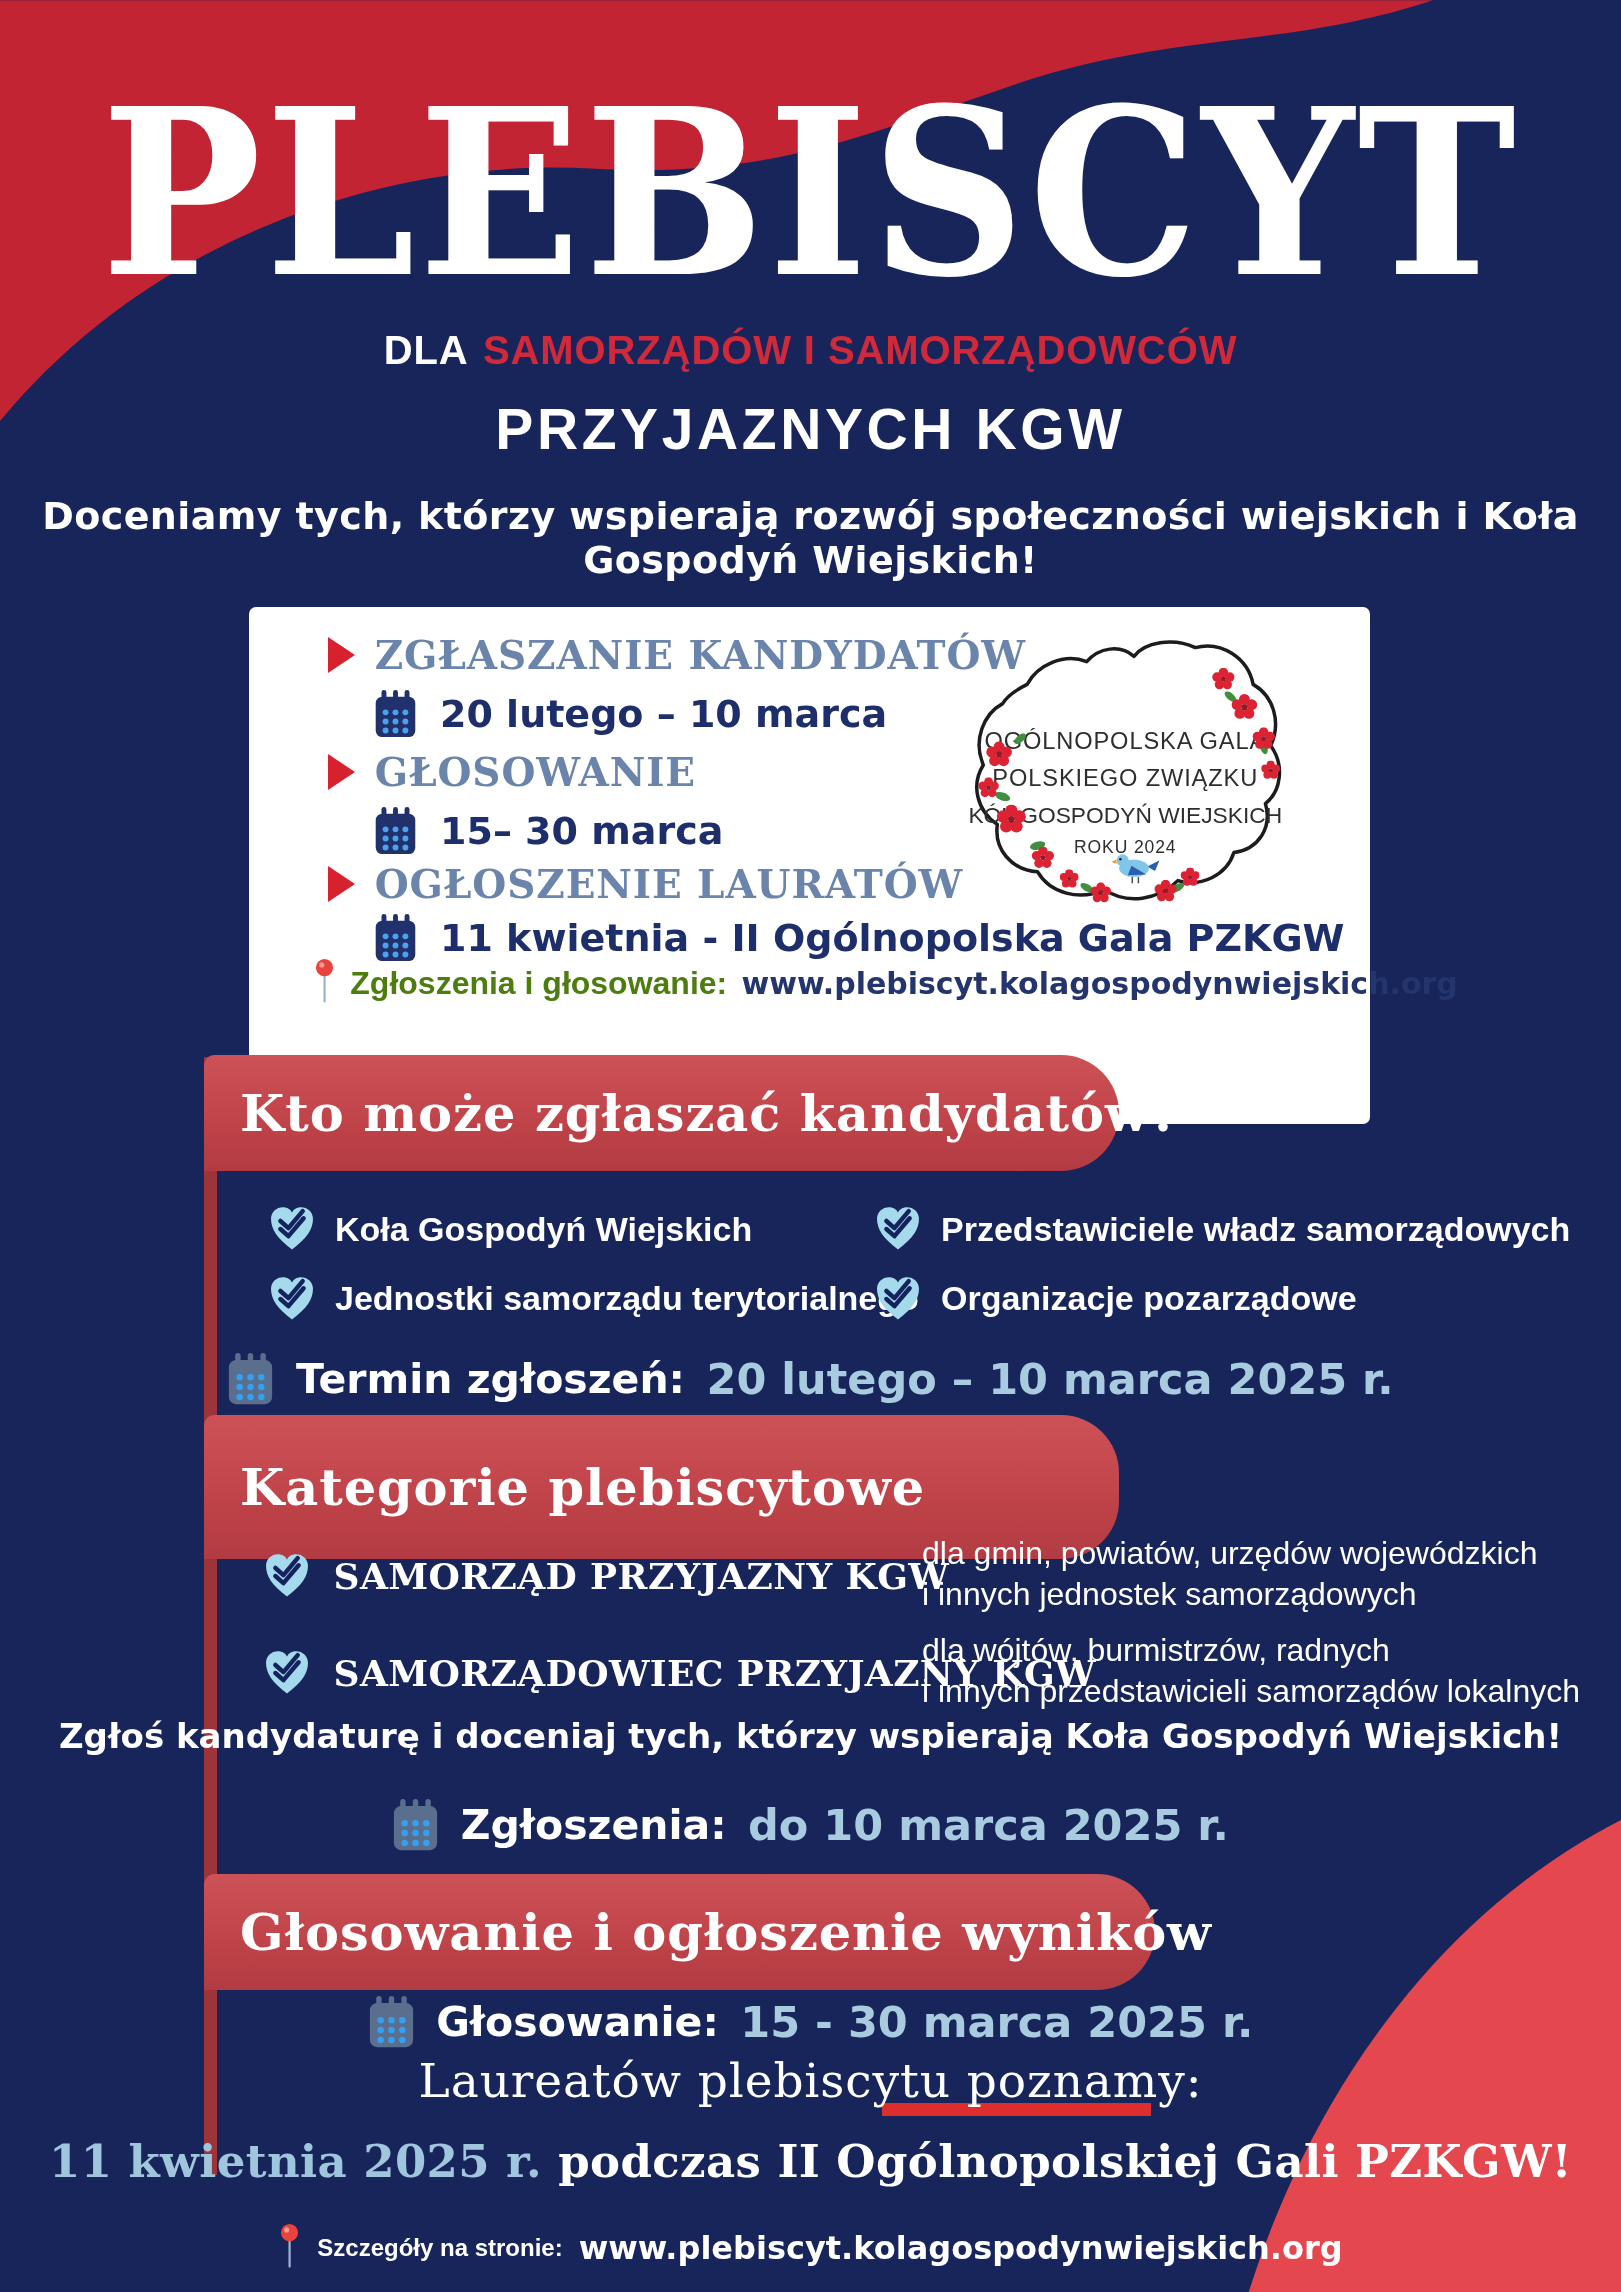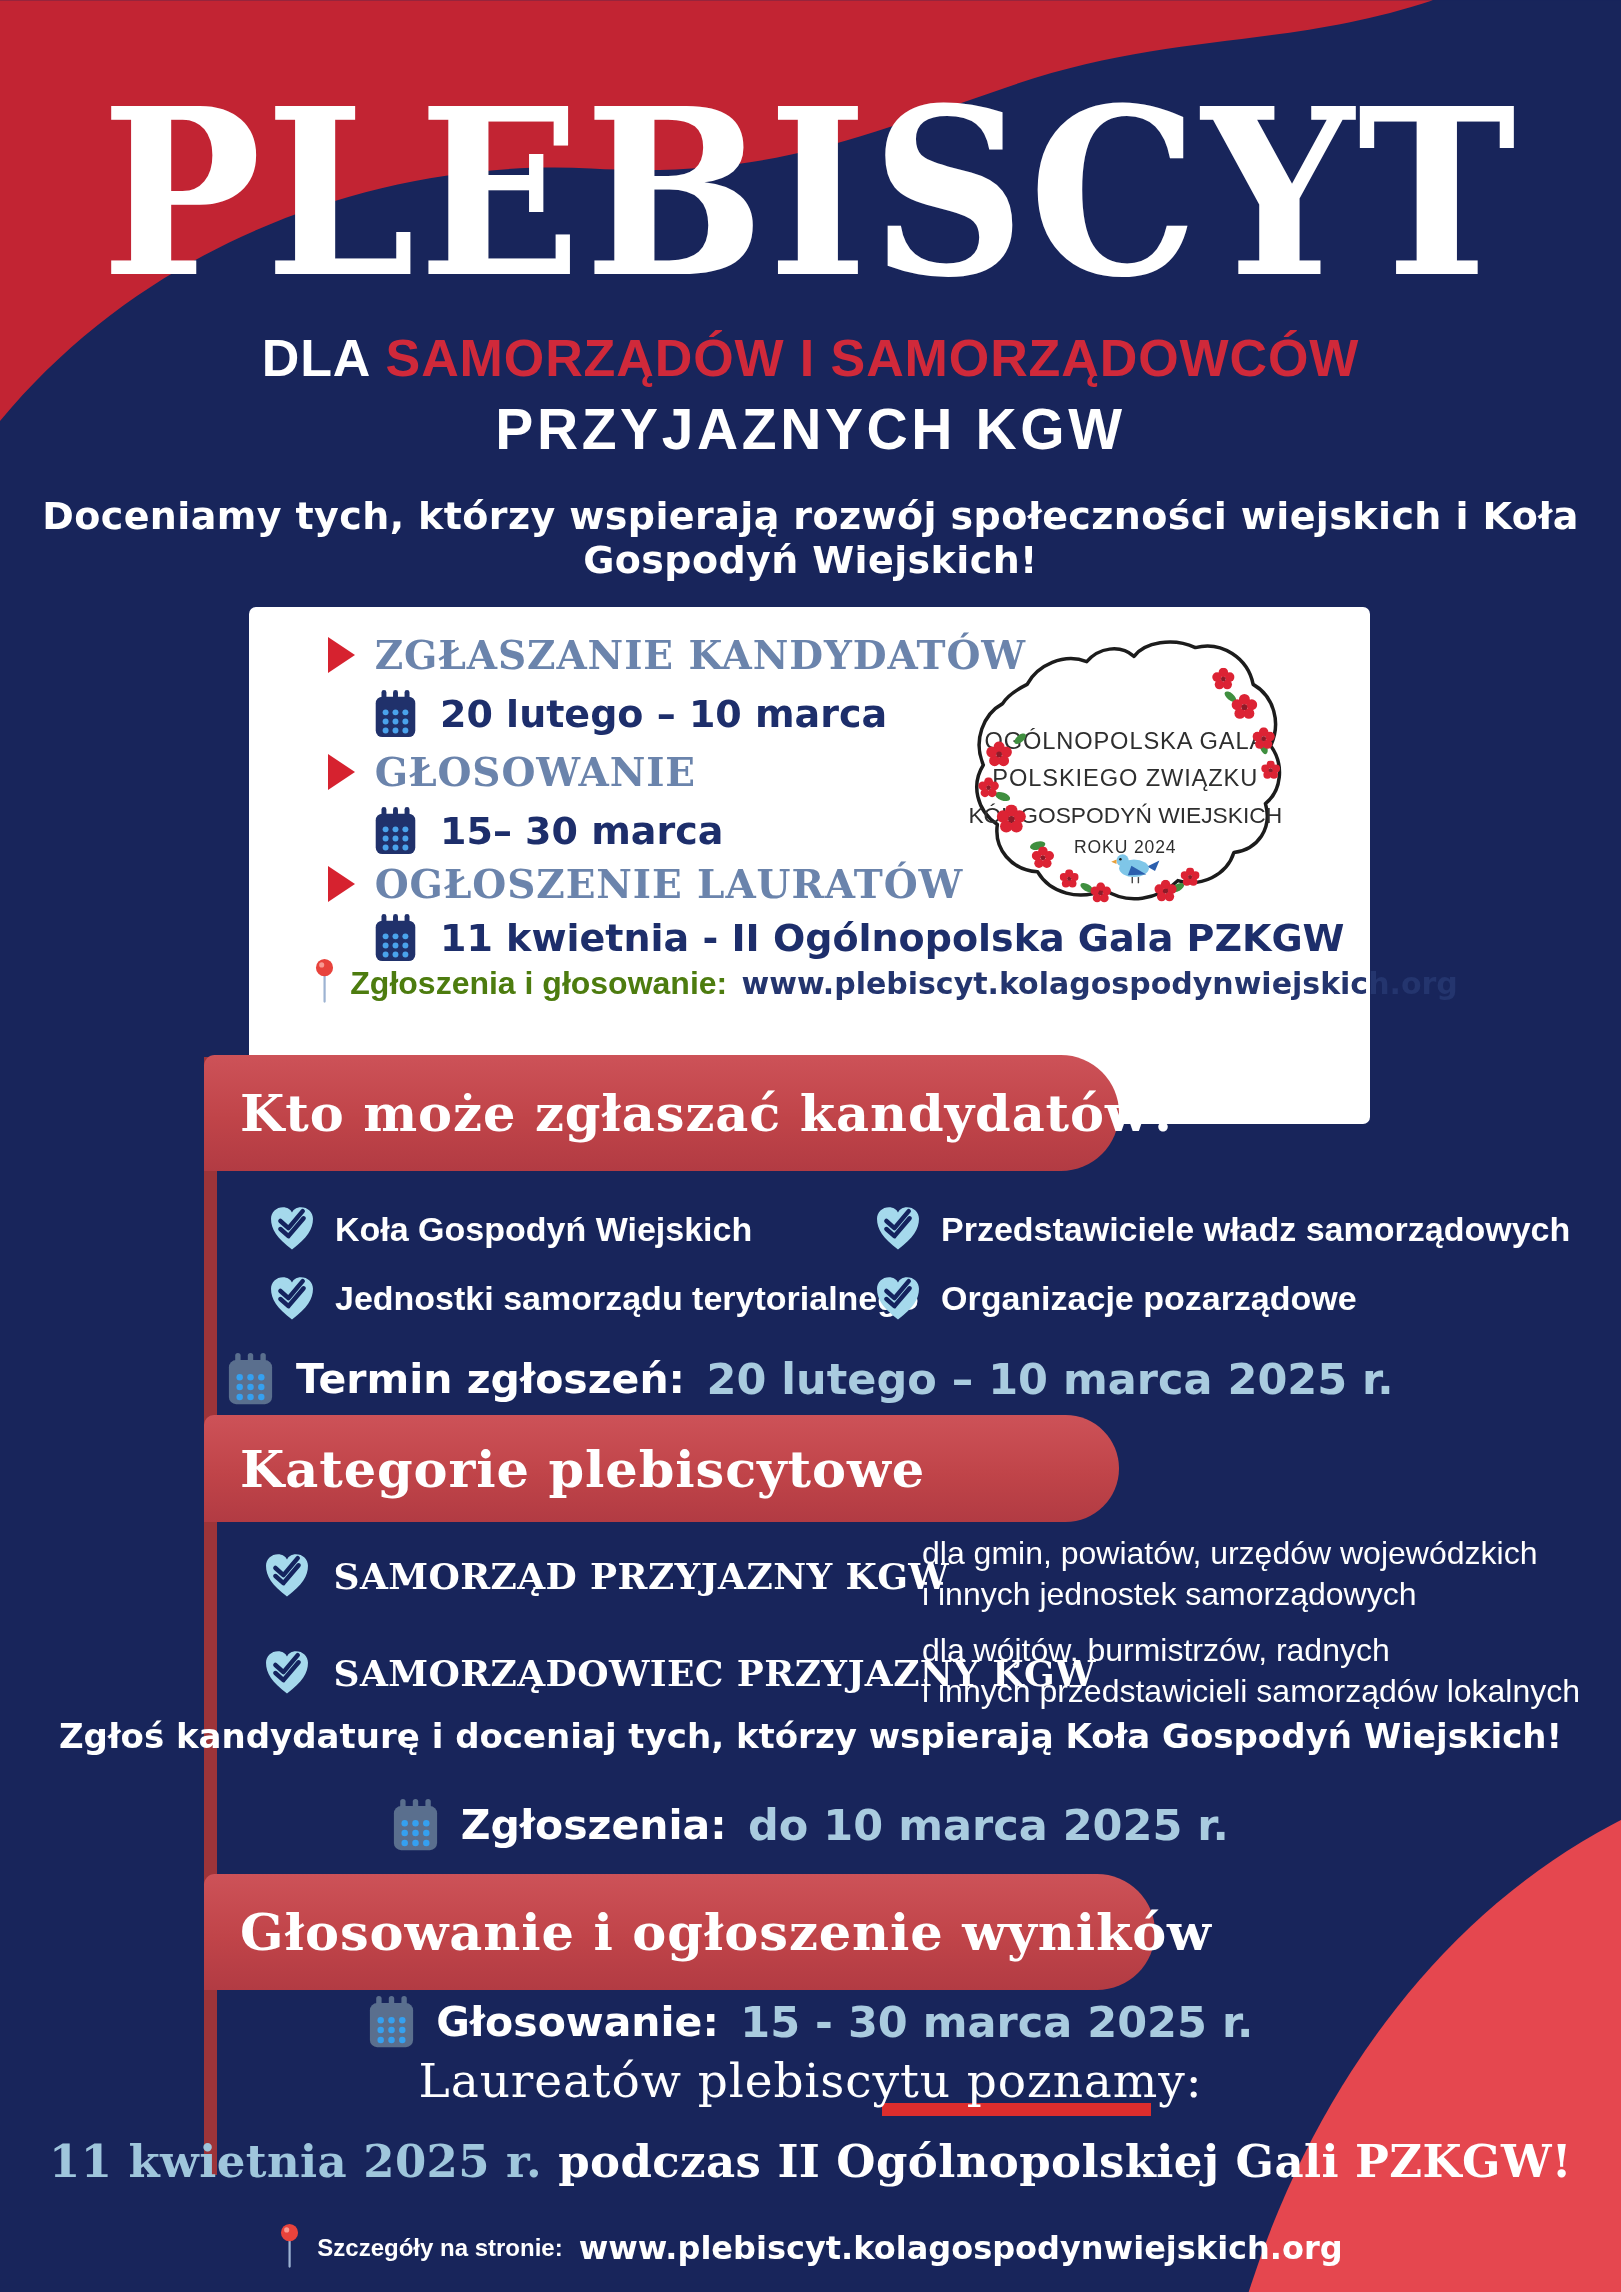--- a/index.html
+++ b/index.html
@@ -8,21 +8,21 @@
   .bg{position:absolute;inset:0;}
   .abs{position:absolute;}
   .center{left:0;right:0;text-align:center;}
   .serif{font-family:"DejaVu Serif",serif;}
   .hand{font-family:"DejaVu Sans",sans-serif;}
   .nowrap{white-space:nowrap;}
 
   
   .title{top:79px;font-size:213px;font-weight:700;letter-spacing:3.6px;
     line-height:1;transform:scaleY(1.08);transform-origin:top center;}
-  .sub1{top:328px;font-size:52px;font-weight:700;letter-spacing:0.9px;}
+  .sub1{top:328px;font-size:40px;font-weight:700;letter-spacing:0.9px;}
   .sub1 .hl{color:#d0293a;}
   .sub2{top:396px;font-size:57px;font-weight:700;letter-spacing:3.6px;}
   .tagline{top:494px;font-size:38px;font-weight:600;letter-spacing:0.4px;}
 
   
   .card{left:249px;top:607px;width:1121px;height:517px;background:#fff;
     border-radius:7px;color:#1d2e6b;}
   .crow{position:absolute;display:flex;align-items:center;}
   .tri{width:27px;height:36px;background:#d6222f;
     clip-path:polygon(0 0,100% 50%,0 100%);flex:0 0 auto;}
@@ -37,21 +37,21 @@
   .logo{position:absolute;right:45px;top:9px;}
 
   
   .strip{left:204px;top:1057px;width:13.4px;height:1118px;background:#9d3439;}
   .banner{left:204px;height:116px;display:flex;align-items:center;
     background:linear-gradient(180deg,#cd5258 0%,#c04449 55%,#b23b43 100%);
     border-radius:10.7px 58px 58px 0;padding-left:36px;box-sizing:border-box;}
   .banner span{font-family:"DejaVu Serif",serif;font-weight:700;font-size:51px;
     letter-spacing:0.9px;white-space:nowrap;}
   .b1{top:1055px;width:915px;}
-  .b2{top:1415px;width:915px;height:107px;}
+  .b2{top:1415px;width:915px;height:144px;}
   .b3{top:1874px;width:951px;}
 
   
   .grid{left:267px;top:1204px;width:1299px;display:grid;
     grid-template-columns:606px 1fr;row-gap:19.7px;}
   .gitem{display:flex;align-items:center;gap:18px;}
   .gitem span{font-size:34px;font-weight:700;white-space:nowrap;}
 
   .dline{display:flex;align-items:center;justify-content:center;gap:21.5px;}
   .dline .lbl{font-size:41px;font-weight:700;color:#fff;white-space:nowrap;}

